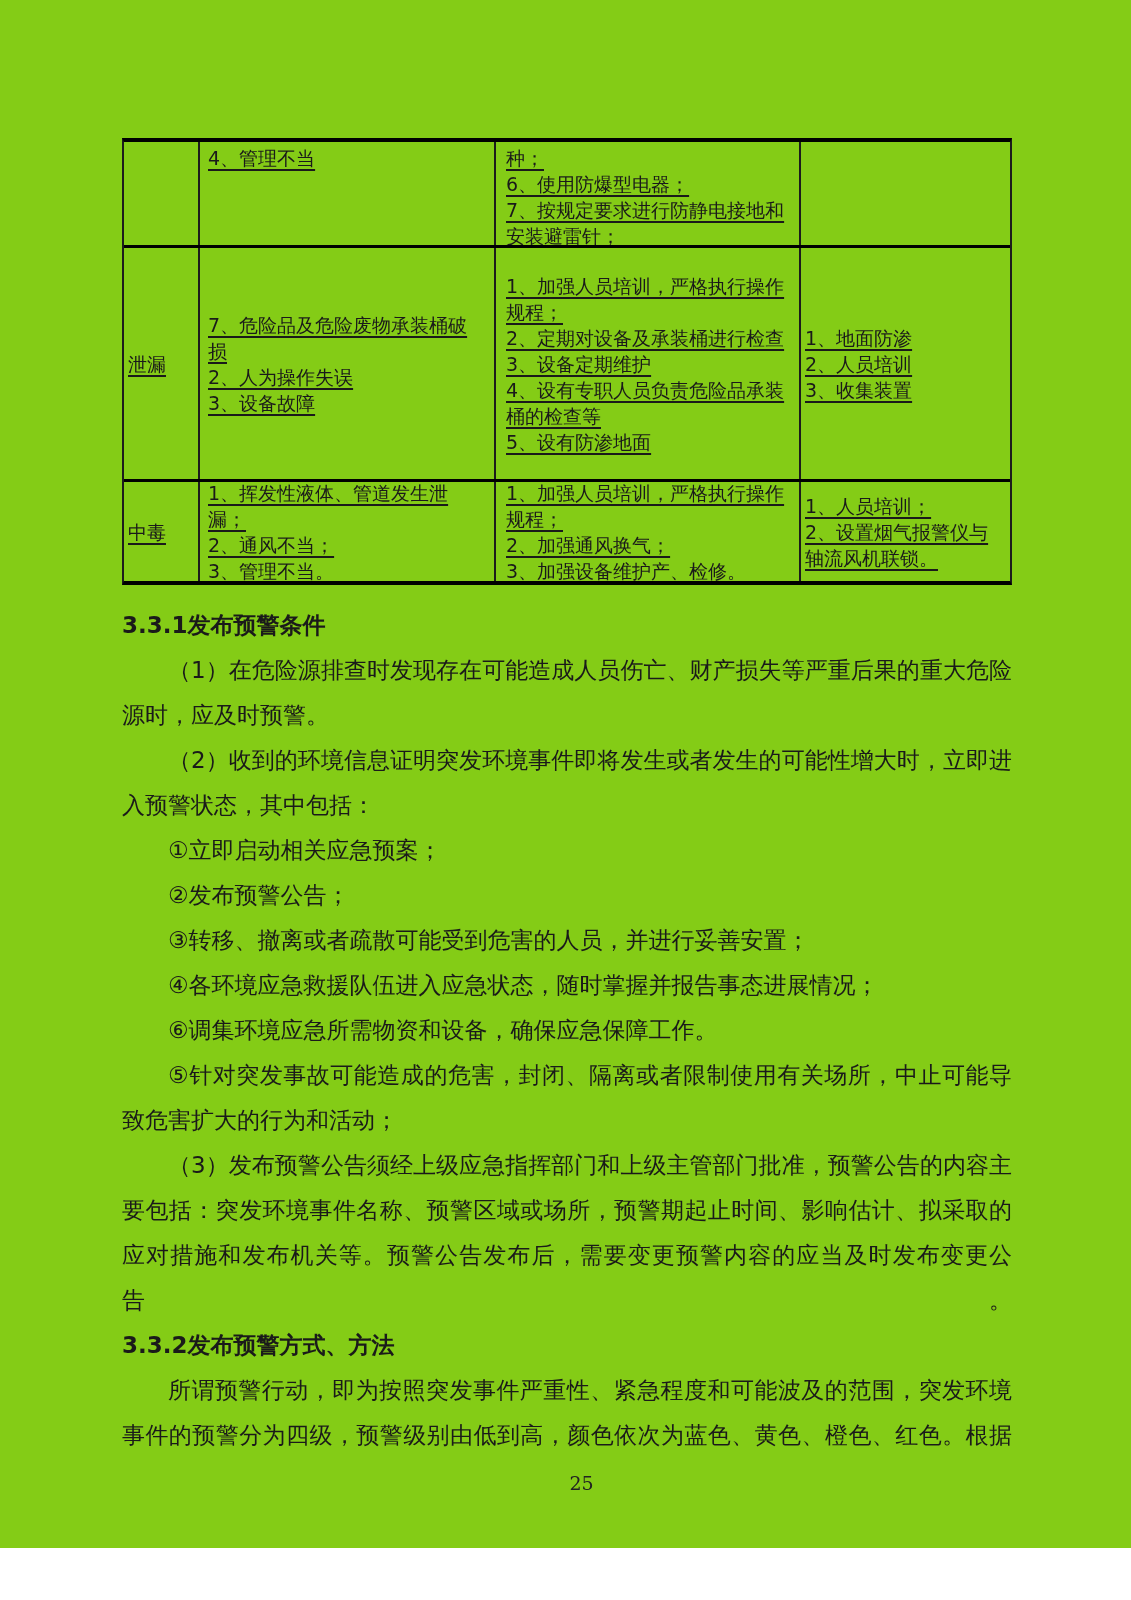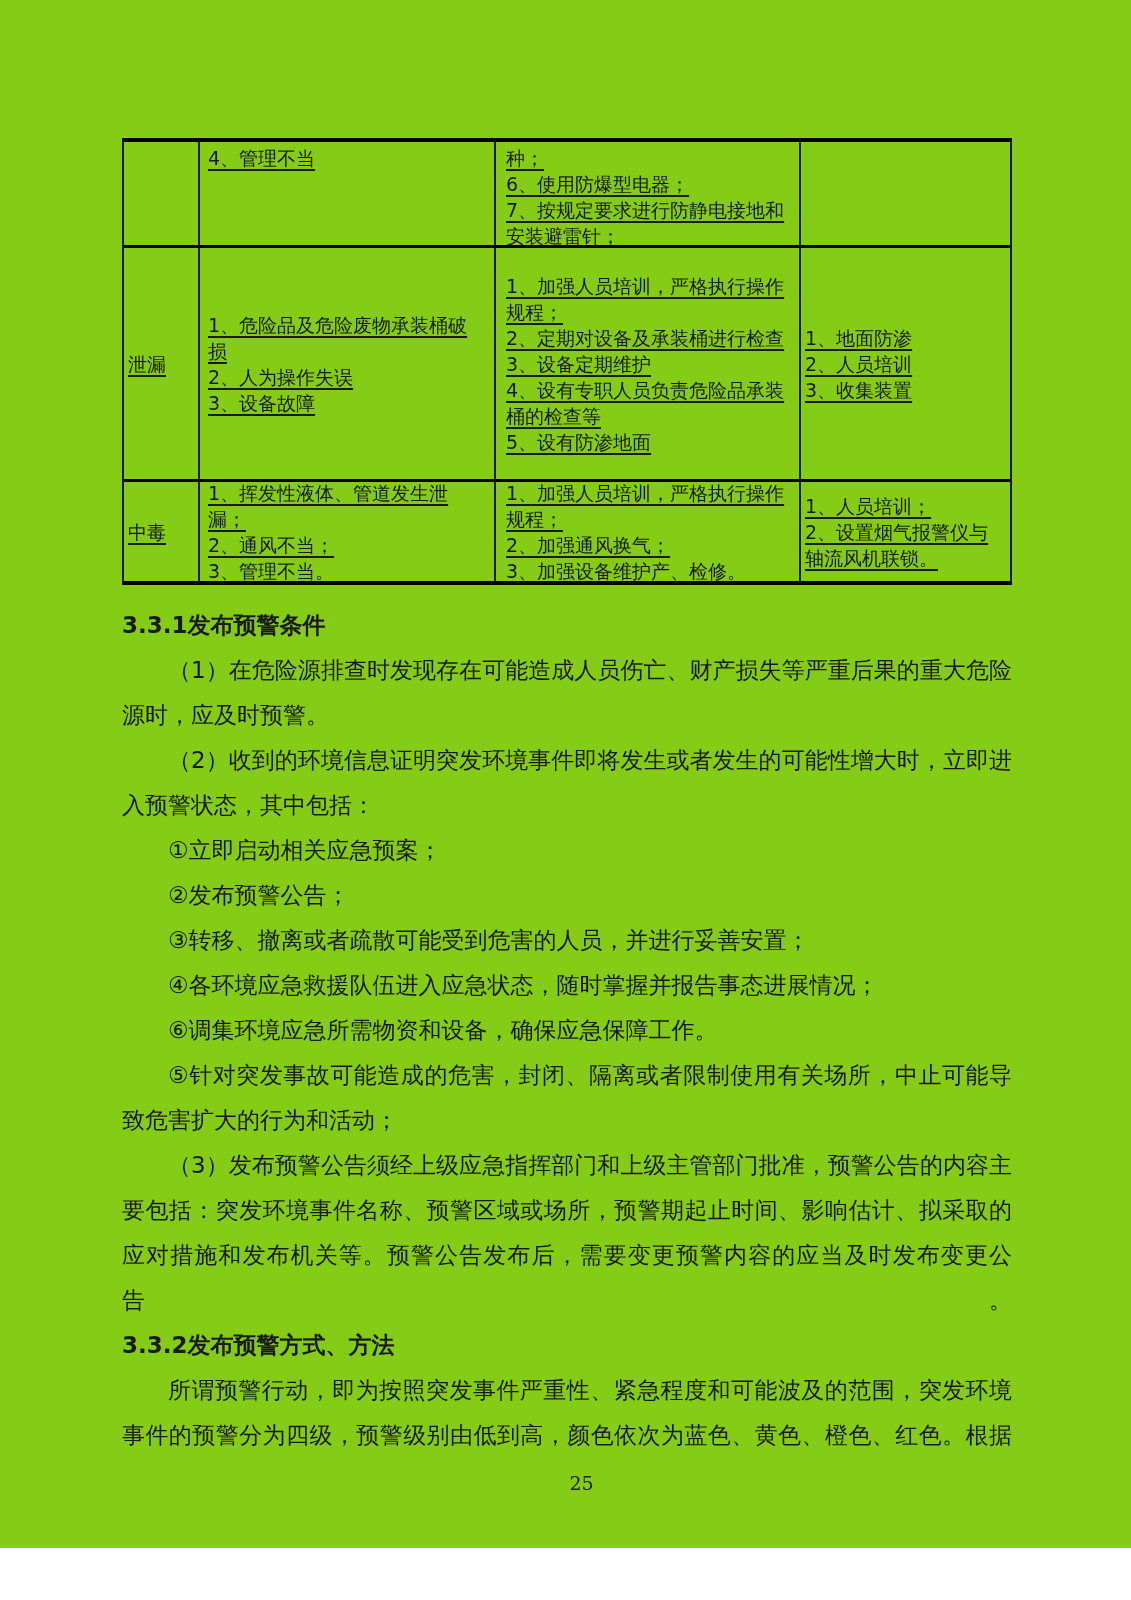--- a/index.html
+++ b/index.html
@@ -98,21 +98,21 @@
         <div class="item">7、按规定要求进行防静电接地和安装避雷针；</div>
       </div>
       <div class="cell emerg"></div>
     </div>
 
     <div class="trow r1">
       <div class="cell label">
         <div class="item">泄漏</div>
       </div>
       <div class="cell cause">
-        <div class="item">1、危险品及危险废物承装桶破损</div>
+        <div class="item">7、危险品及危险废物承装桶破损</div>
         <div class="item">2、人为操作失误</div>
         <div class="item">3、设备故障</div>
       </div>
       <div class="cell prevent">
         <div class="item">1、加强人员培训，严格执行操作规程；</div>
         <div class="item">2、定期对设备及承装桶进行检查</div>
         <div class="item">3、设备定期维护</div>
         <div class="item">4、设有专职人员负责危险品承装桶的检查等</div>
         <div class="item">5、设有防渗地面</div>
       </div>

